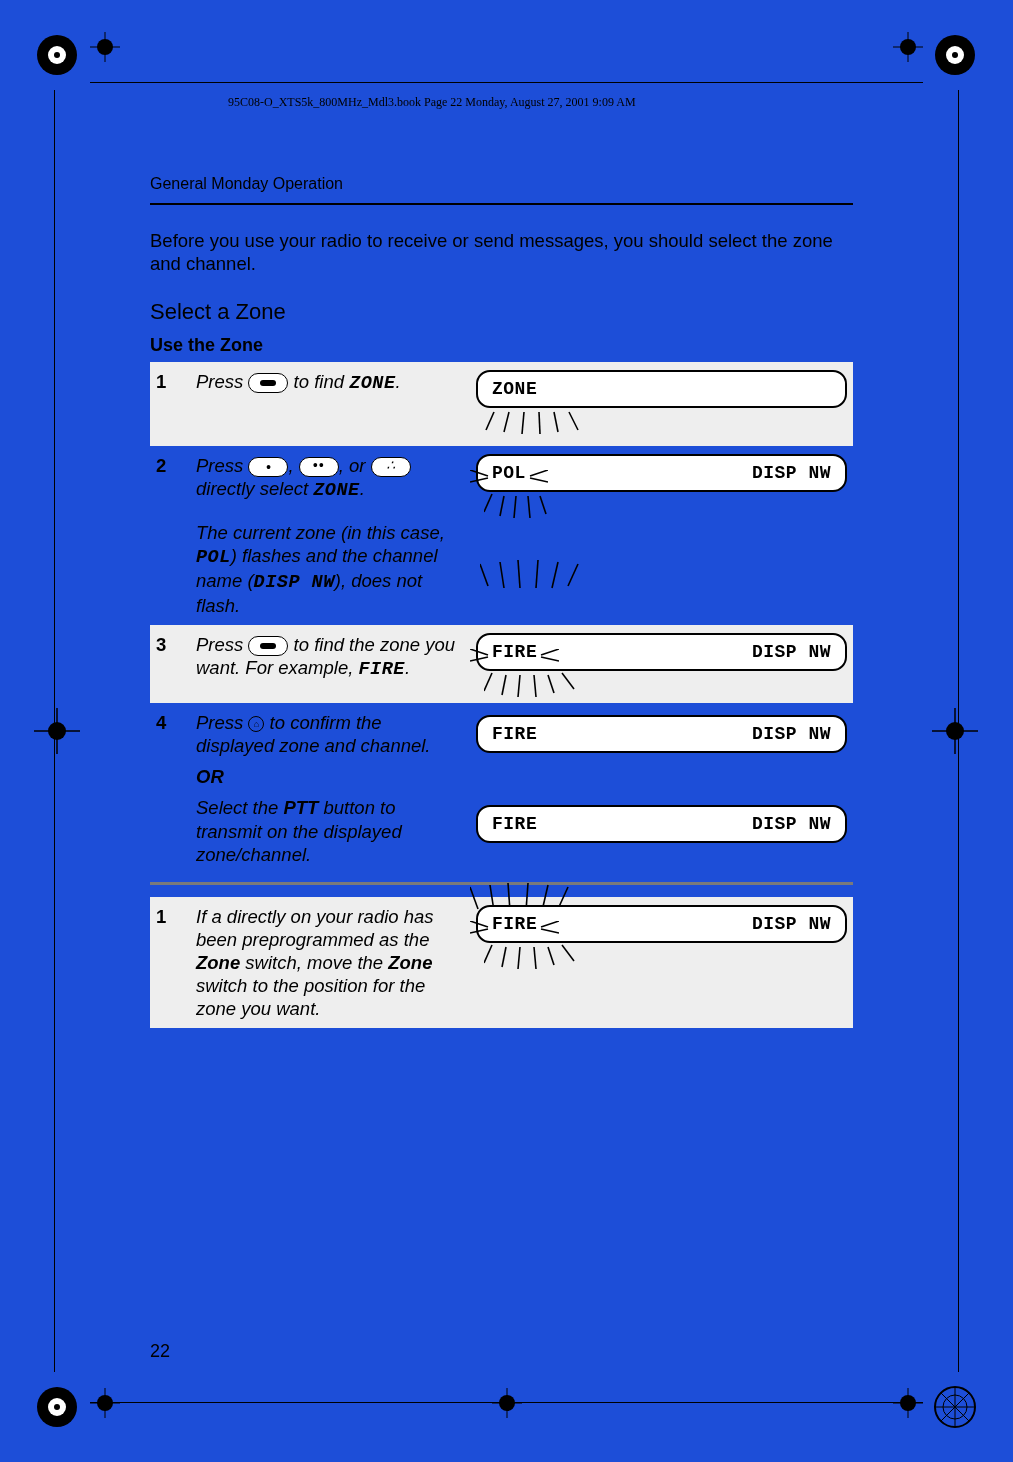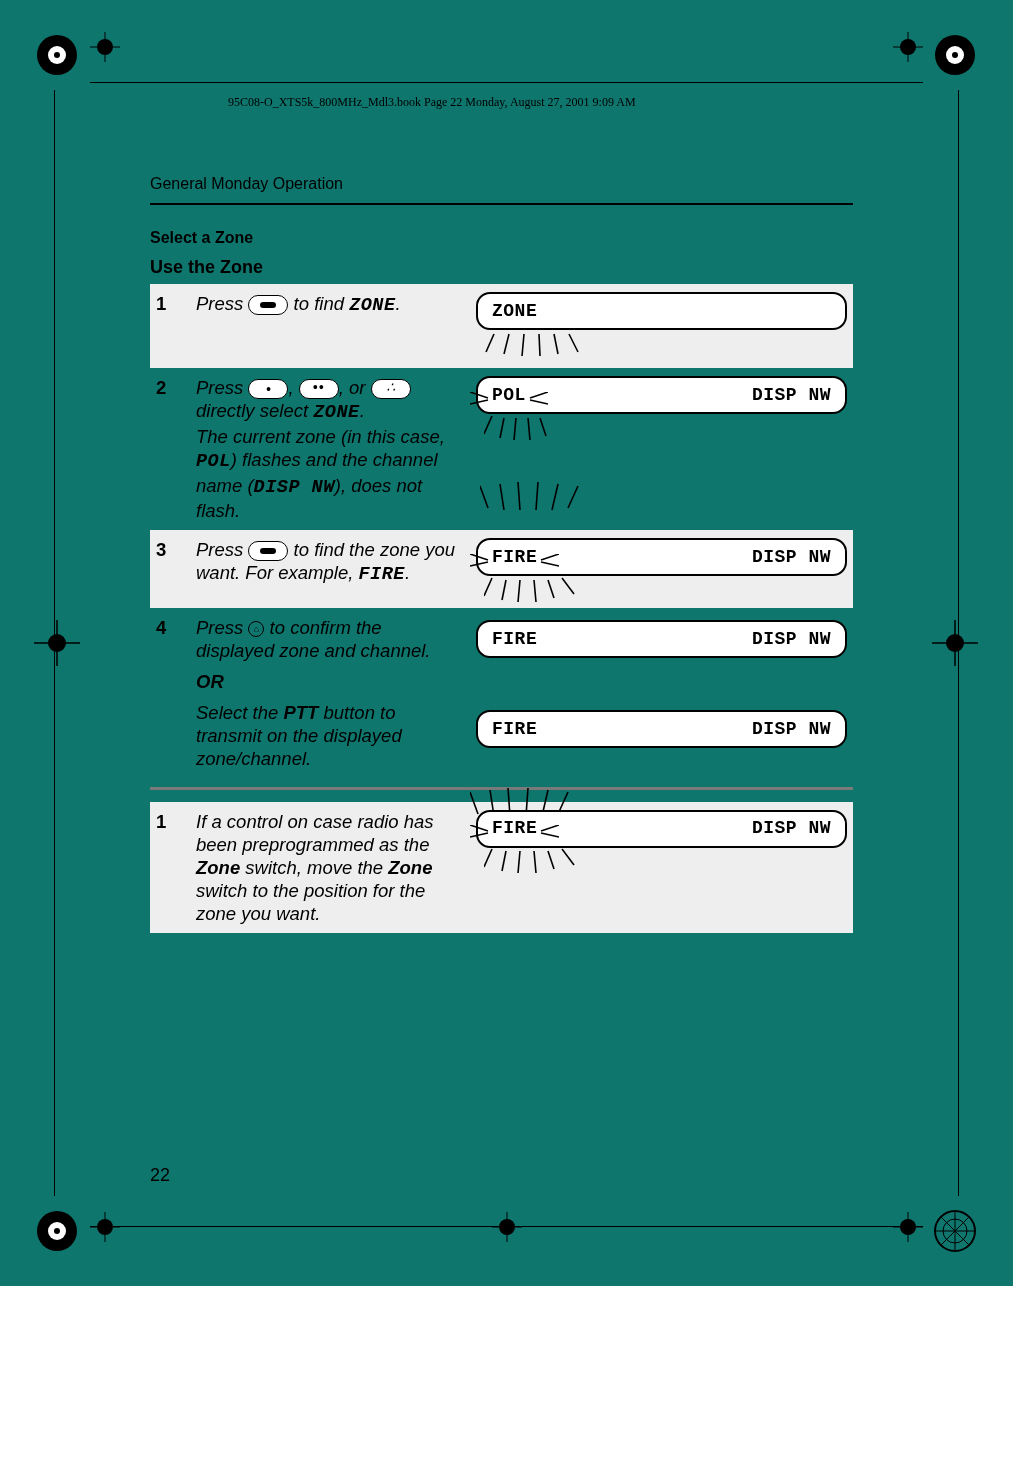--- a/index.html
+++ b/index.html
@@ -6,22 +6,22 @@
     margin: 0;
     padding: 0;
     background: #fff;
     font-family: Arial, Helvetica, sans-serif;
     color: #000;
     width: 1013px;
   }
   .page {
     position: relative;
     width: 1013px;
-    height: 1286px;
-    background: #0f766e;
+    height: 1462px;
+    background: #1d4ed8;
   }
 
   
   .regmark {
     position: absolute;
     width: 46px; height: 46px;
   }
   .regmark svg { width: 100%; height: 100%; display:block; }
   .tl { left: 34px; top: 32px; }
   .tr { left: 932px; top: 32px; }
@@ -66,21 +66,21 @@
   .hr {
     border:0; border-top:2px solid #000; margin:4px 0 24px 0;
   }
   h1.section {
     font-size:28px; font-weight:bold; margin:0 0 14px 0;
   }
   p.body {
     font-size:18.5px; line-height:1.25; margin:0 0 14px 0;
   }
   h2.sub {
-    font-size:16px; font-weight:bold; margin:15px 0 10px 0;
+    font-size:22px; font-weight:normal; margin:24px 0 10px 0;
   }
   h3.subsub {
     font-size:18px; font-weight:bold; margin:8px 0 6px 0;
   }
 
   table.steps {
     width:100%; border-collapse:collapse;
   }
   table.steps td {
     vertical-align:top; padding:8px 6px; font-size:18.5px; line-height:1.25;
@@ -146,21 +146,21 @@
   .lcd-wrap.tight { padding:4px 0; }
 
   .rays svg { width:100%; height:100%; display:block; }
   .rays-bot { position:absolute; left:-8px; top:30px;  width:120px; height:28px; }
 
   .pagenum {
     position:absolute; left:150px; bottom:100px; font-size:18px;
   }
 
   b { font-weight:bold; }
-  .mt6 { margin-top:1px; }
+  .mt6 { margin-top:18px; }
 </style>
 </head>
 <body>
 
 <div class="page">
 
   <div class="regmark tl">
     <svg viewBox="0 0 46 46">
         <circle cx="23" cy="23" r="20" fill="#000"></circle>
         <circle cx="23" cy="23" r="9" fill="#fff"></circle>
@@ -264,20 +264,21 @@
           <line x1="0" y1="15" x2="30" y2="15" stroke="#000"></line>
         </svg>
     </div>
   </div>
 
   <div class="content">
     <div class="running-head">General Monday Operation</div>
     <hr class="hr">
 
 
+    <p class="body">Before you use your radio to receive or send messages, you should select the zone and channel.</p>
 
     <h2 class="sub">Select a Zone</h2>
     <h3 class="subsub">Use the Zone</h3>
 
     <table class="steps">
 
       <tbody>
           <tr class="shade">
         <td class="num">1</td>
         <td class="txt">
@@ -454,21 +455,21 @@
         </g>
           </svg>
       </span>
     </h3>
 
     <table class="steps">
       <tbody>
           <tr class="shade">
         <td class="num">1</td>
         <td class="txt">
-          <span>If a control on case radio has been preprogrammed as the </span><b>Zone</b><span> switch, move the </span><b>Zone</b><span> switch to the position for the zone you want.</span>
+          <span>If a directly on your radio has been preprogrammed as the </span><b>Zone</b><span> switch, move the </span><b>Zone</b><span> switch to the position for the zone you want.</span>
         </td>
         <td class="scr">
           <div class="lcd-wrap" style="padding-top:0;">
             <div class="lcd">
               <span style="position:relative;">
                 <span class="rays rays-bot">
                   <svg viewBox="0 0 120 28">
                         <g stroke="#000" stroke-width="1.6">
                     <line x1="8" y1="2" x2="0" y2="20"></line>
                           <line x1="22" y1="4" x2="18" y2="24"></line>

